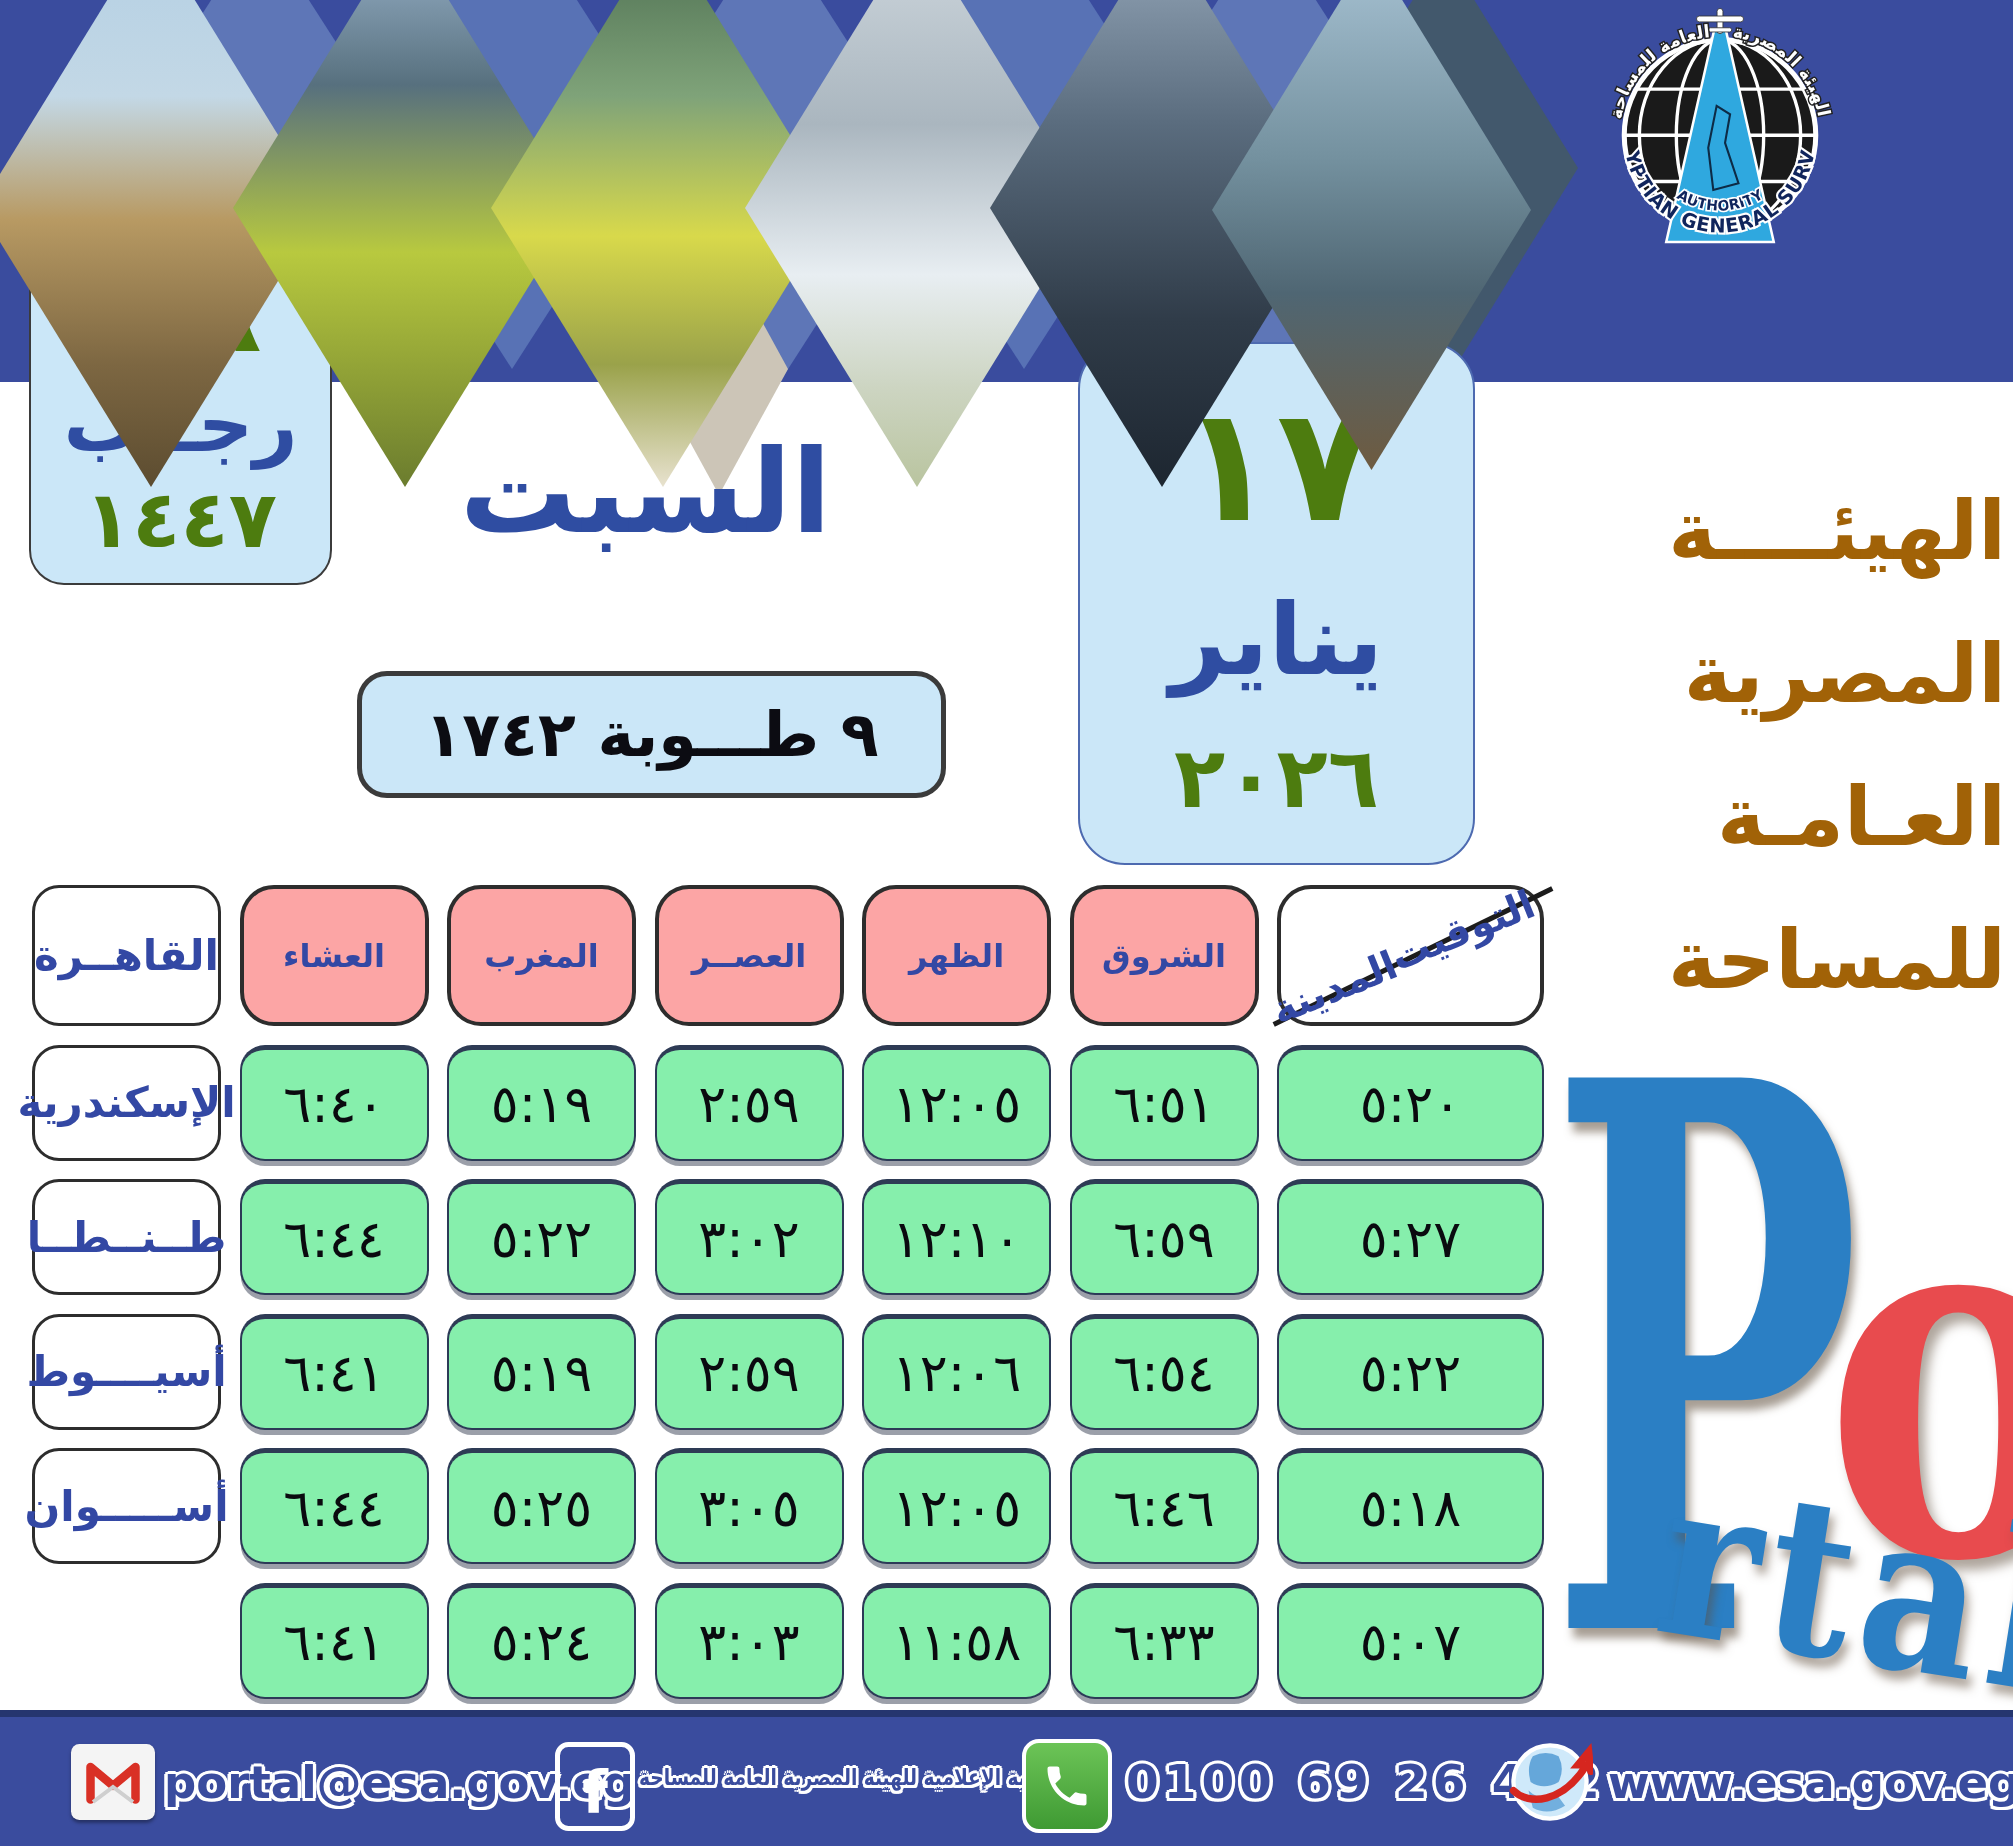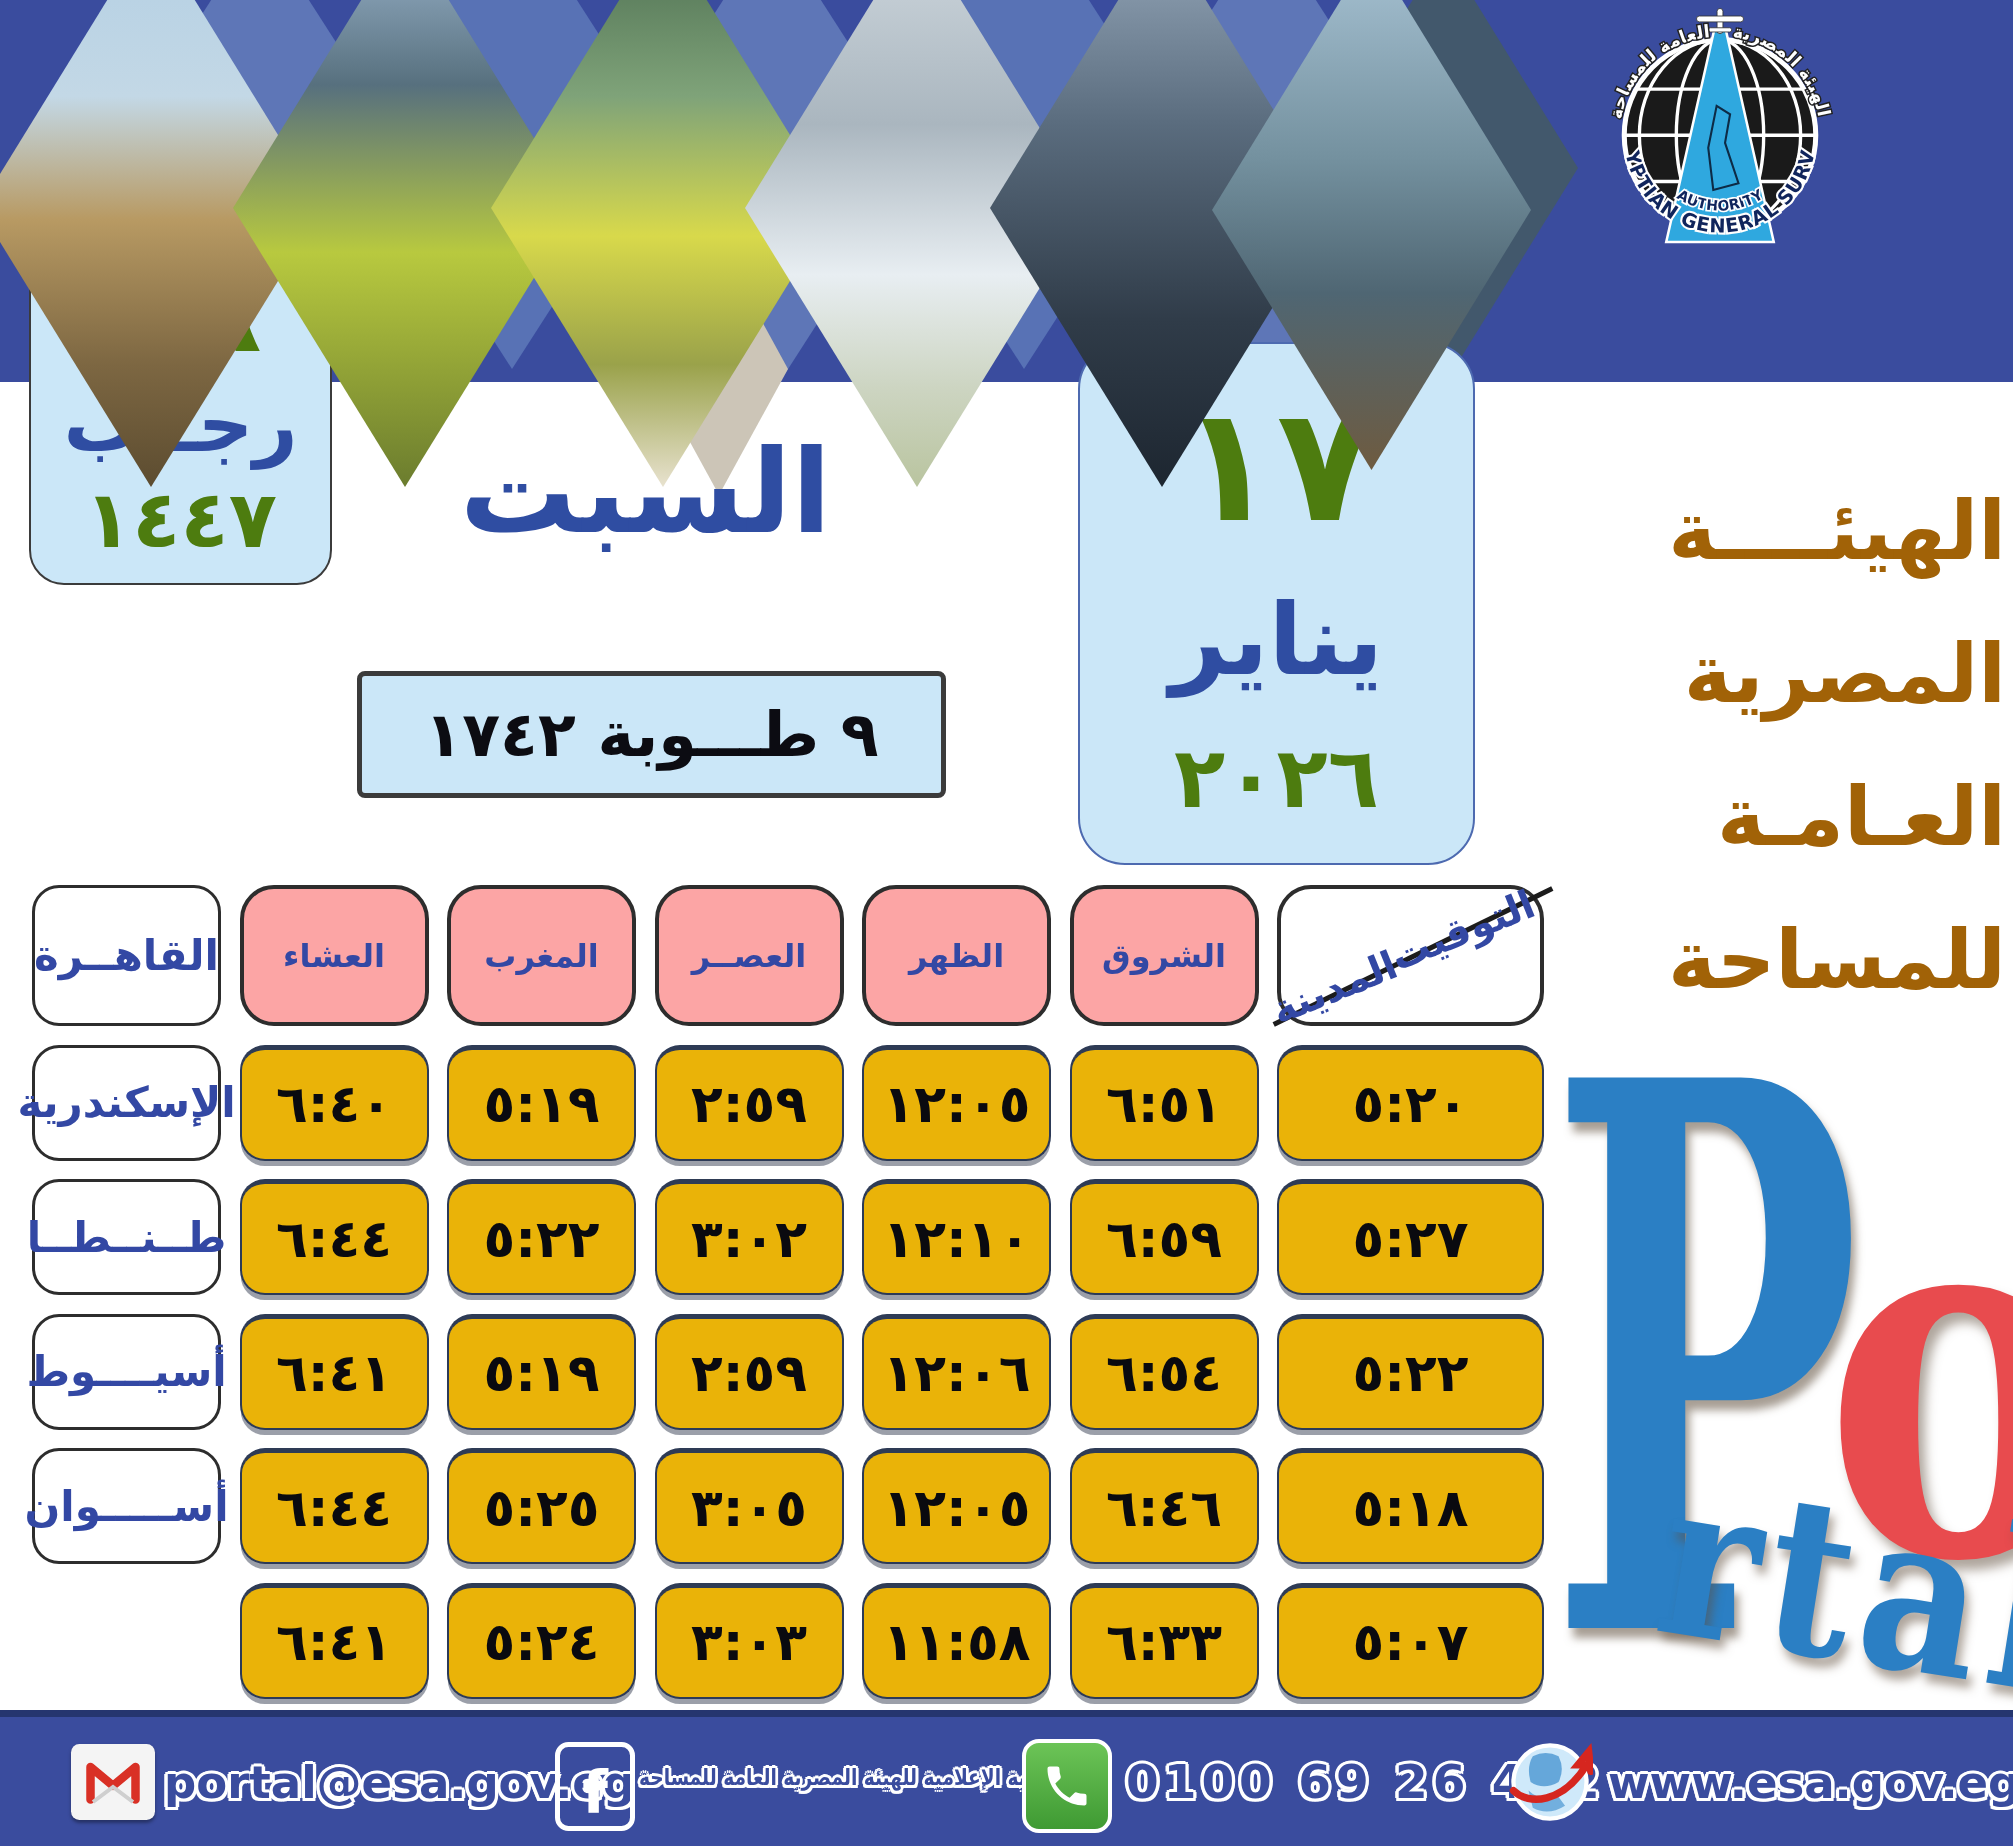--- a/index.html
+++ b/index.html
@@ -12,42 +12,42 @@
   .photo{z-index:3;filter:drop-shadow(0 10px 7.6px rgba(0,0,0,.38));}
   
   .datebox{position:absolute;background:#CBE7F8;border:2.5px solid #3b3b3b;border-radius:35px;
            display:flex;flex-direction:column;align-items:center;justify-content:space-around;
            z-index:2;text-align:center;}
   .big-num{font-weight:bold;color:#4d7c0f;}
   .month{font-weight:bold;color:#2F4DA2;}
   .weekday{position:absolute;left:394px;top:424px;width:503px;text-align:center;
            font-size:116px;font-weight:bold;color:#2F4DA2;z-index:2;}
   .coptic{position:absolute;left:357px;top:671px;width:579px;height:117px;background:#CBE7F8;
-          border:5px solid #3b3b3b;border-radius:8px;display:flex;align-items:center;justify-content:center;
+          border:5px solid #3b3b3b;border-radius:30px;display:flex;align-items:center;justify-content:center;
           font-size:62px;font-weight:bold;color:#0c0c12;z-index:2;direction:rtl;}
   
   .org-title{position:absolute;left:1576px;top:460px;width:430px;text-align:right;direction:rtl;
              color:#a16207;font-weight:bold;font-size:81px;line-height:143px;z-index:2;}
   
   .ptable{position:absolute;left:34px;top:885px;width:1510px;direction:rtl;display:grid;
           grid-template-columns:267px repeat(6,189px);grid-template-rows:141px repeat(5,116px);
           column-gap:18.5px;row-gap:18.5px;z-index:2;}
   .hcell{background:#fca5a5;border:4.2px solid #2d2d2d;border-radius:34px;display:flex;align-items:center;
          justify-content:center;font-size:32px;font-weight:bold;color:#3348A4;}
   .corner{position:relative;background:#fff;border:4.2px solid #2d2d2d;border-radius:34px;overflow:visible;}
   .corner .c-top{position:absolute;right:1.7px;top:18.5px;transform:rotate(-22deg);font-size:39px;
                  font-weight:bold;color:#3348A4;}
   .corner .c-bot{position:absolute;left:-11.7px;bottom:11.7px;transform:rotate(-22deg);font-size:39px;
                  font-weight:bold;color:#3348A4;}
   .corner .c-line{position:absolute;left:-23.5px;top:65px;width:310px;height:5px;background:#1c1c1c;
                   transform:rotate(-26deg);}
   .city{background:#fff;border:3.4px solid #2d2d2d;border-radius:27px;display:flex;align-items:center;
         justify-content:center;font-size:42px;font-weight:bold;color:#3348A4;}
-  .tcell{background:#eab308;border:2.5px solid #2c3a57;border-top:5.9px solid #2e3b55;border-radius:25px;
-         display:flex;align-items:center;justify-content:center;font-size:52px;font-weight:bold;
+  .tcell{background:#86efac;border:2.5px solid #2c3a57;border-top:5.9px solid #2e3b55;border-radius:25px;
+         display:flex;align-items:center;justify-content:center;font-size:52px;font-weight:normal;
          color:#0a0a0f;box-shadow:0 5.9px 0 -0.8px rgba(55,63,84,.5);}
   
   .portal{position:absolute;left:1557px;top:1091px;width:457px;height:604px;z-index:2;
           font-family:"DejaVu Serif",serif;font-weight:bold;}
   .portal .pP{position:absolute;left:-8.4px;top:-172px;font-size:755px;color:#2b7fc4;
               transform:scaleX(.55);transform-origin:left top;
               text-shadow:8.4px 10px 11.7px rgba(95,78,60,.55);}
   .portal .pO{position:absolute;left:267px;top:-10px;font-size:503px;color:#e84b4e;
               transform:scaleX(.8);transform-origin:left top;
               text-shadow:8.4px 10px 11.7px rgba(95,78,60,.5);z-index:-1;}

